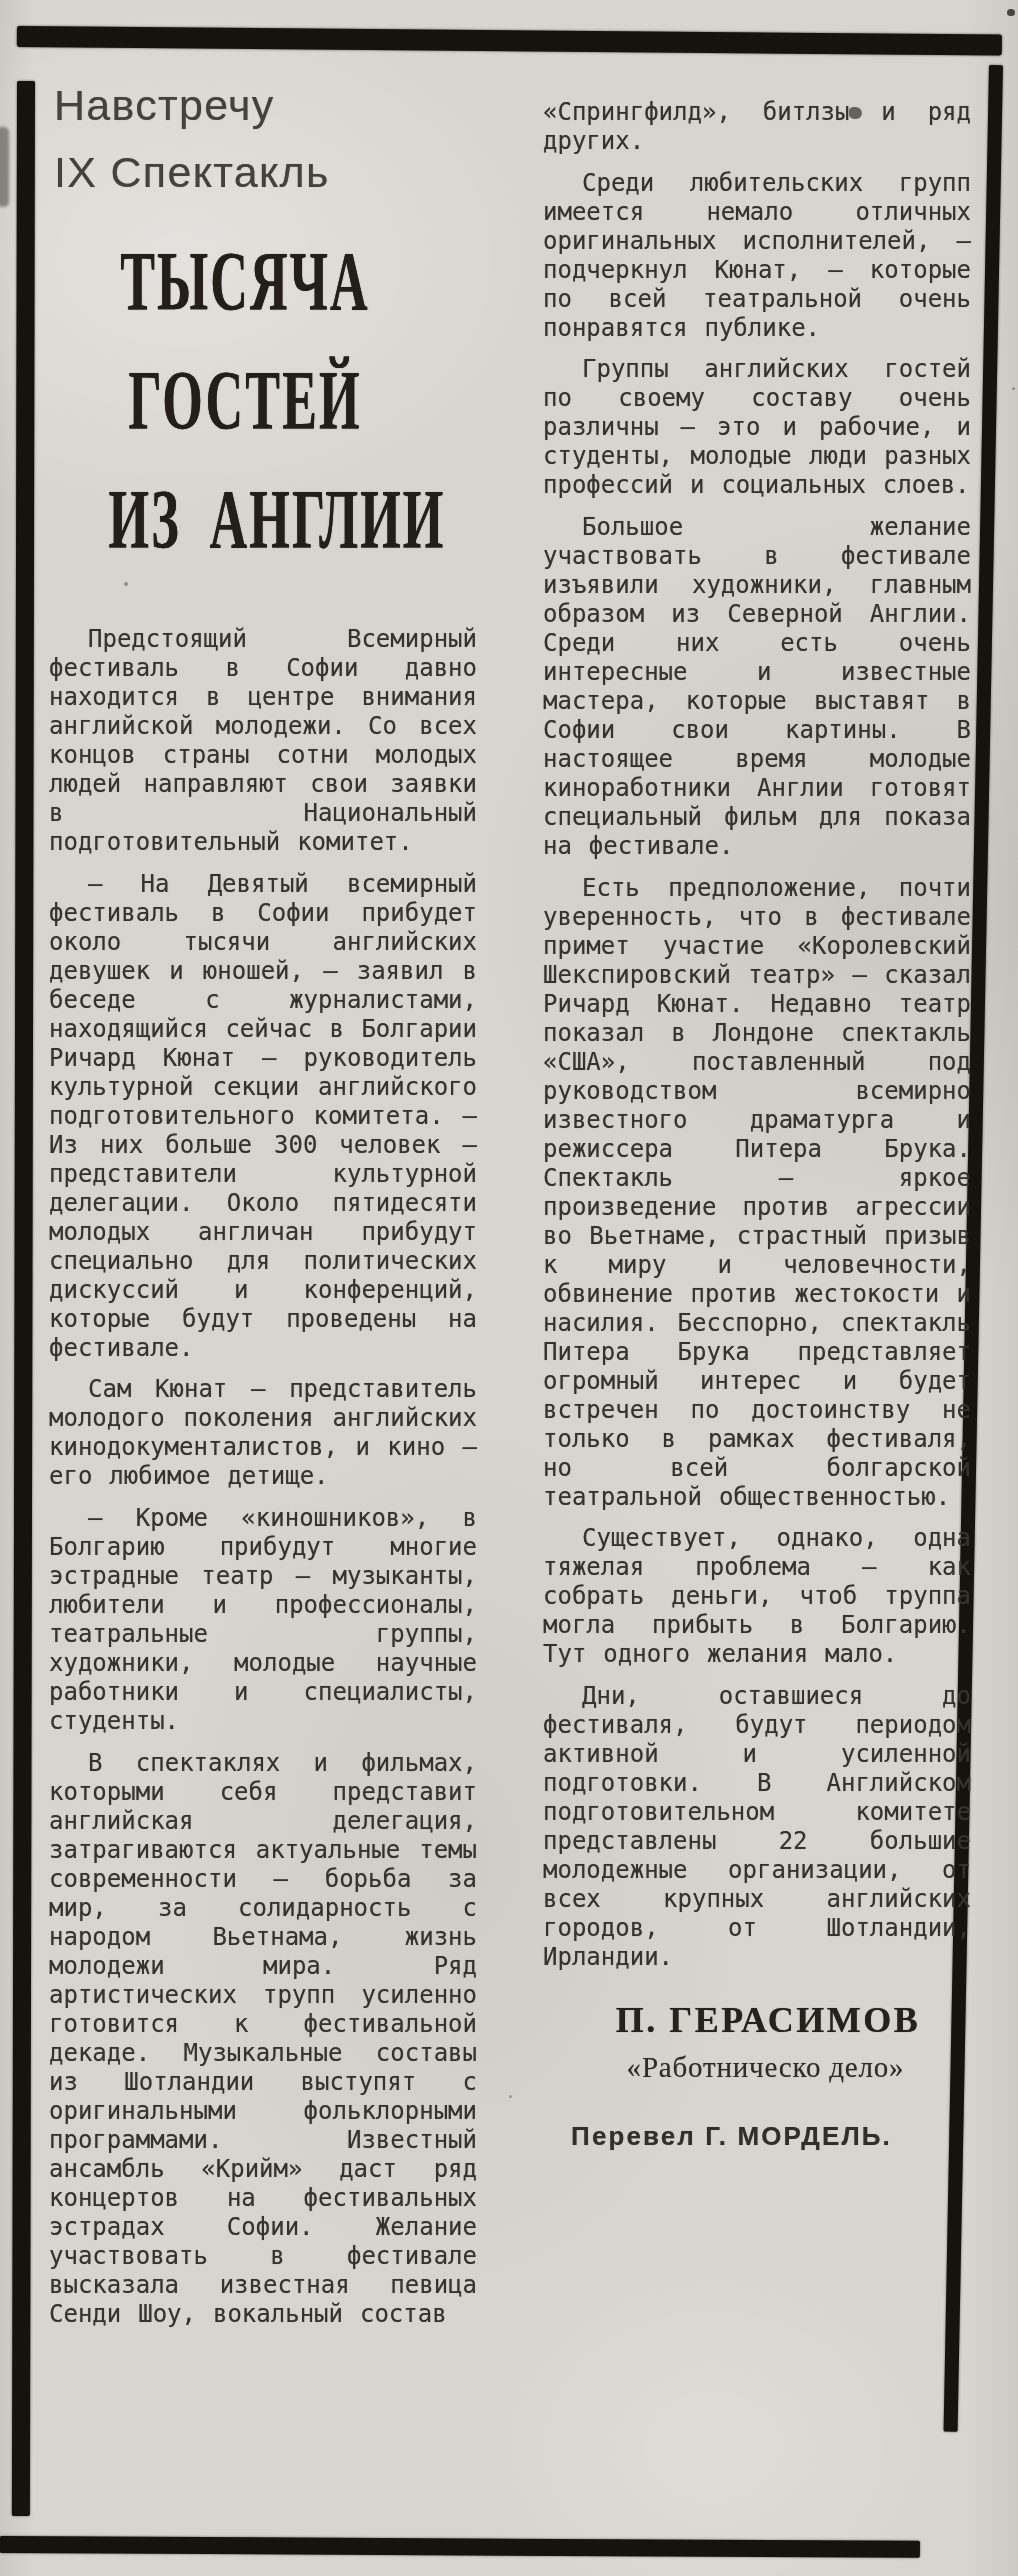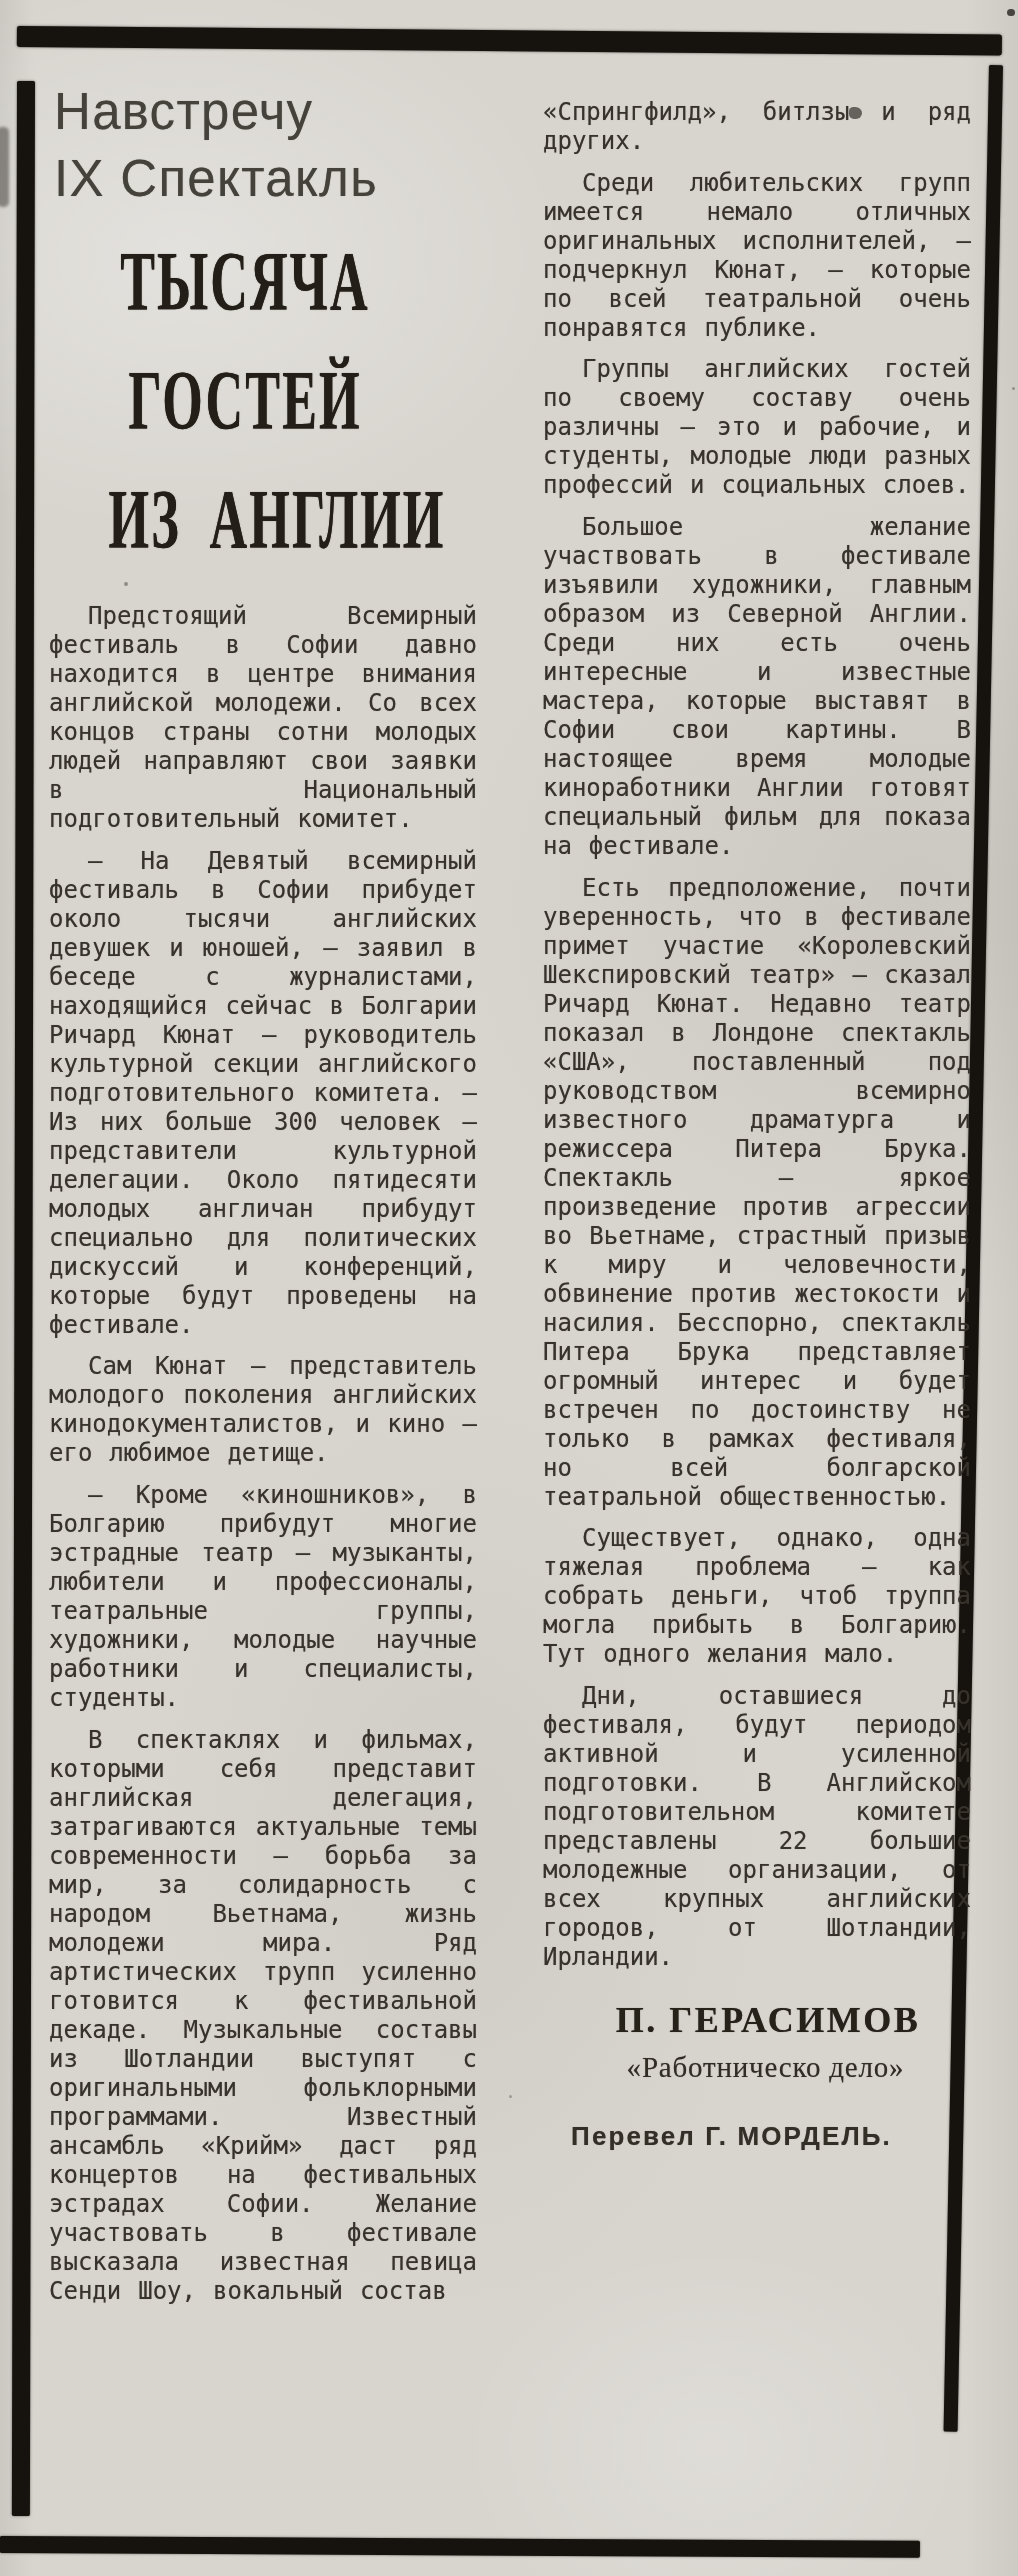--- a/index.html
+++ b/index.html
@@ -54,42 +54,42 @@
   .speck.s3 { left: 1012px; top: 387px;  width: 3.4px;  height: 3.4px; opacity:.45; }
   .speck.s4 { left: 849px; top: 107px;  width: 12.7px; height: 12px; opacity:.8; border-radius: 40% 60% 55% 45%; }
   .speck.s5 { left: 509px;  top: 2095px; width: 3.4px;  height: 3.4px; opacity:.4; }
   .smudge {
     position: absolute; left: -3.4px; top: 127px; width: 12px; height: 80px;
     background: rgba(40,36,30,0.45); border-radius: 5px; filter: blur(1.7px);
   }
 
   
   .kicker {
-    position: absolute; left: 54px; top: 78px; width: 440px;
+    position: absolute; left: 54px; top: 72px; width: 440px;
     font-family: "Liberation Sans", sans-serif;
-    font-size: 51px; line-height: 67px; letter-spacing: 1.3px;
+    font-size: 43px; line-height: 67px; letter-spacing: 1.3px;
     color: #45423b;
     text-shadow: 0 0 0.8px rgba(62,58,50,0.55);
   }
 
   
   .headline {
     position: absolute; left: 25px; top: 222px; width: 440px;
     text-align: center;
     font-family: Liberation Serif, serif;
     font-weight: bold;
     font-size: 84px; line-height: 119px;
     color: #231f18;
     text-shadow: 0 0 0.8px rgba(30,26,18,0.8), 0 0 1.7px rgba(30,26,18,0.35);
   }
   .hl-line { display: block; transform: scaleX(0.62); transform-origin: 50% 50%; white-space: nowrap; letter-spacing: 3.4px; word-spacing: 22px; }
 
   
   .col { position: absolute; width: 428px; }
-  .col-left-body  { left: 49px;  top: 602px; }
+  .col-left-body  { left: 49px;  top: 625px; }
   .col-right-body { left: 543px; top: 98px; }
   .col p {
     margin: 0 0 12.7px 0;
     font-size: 24px; line-height: 29px;
     letter-spacing: 0px; word-spacing: 2.5px;
     text-align: justify;
     color: #37332c;
     text-shadow: 0 0 0.8px rgba(55,51,44,0.45);
     filter: blur(0.2px);
   }

